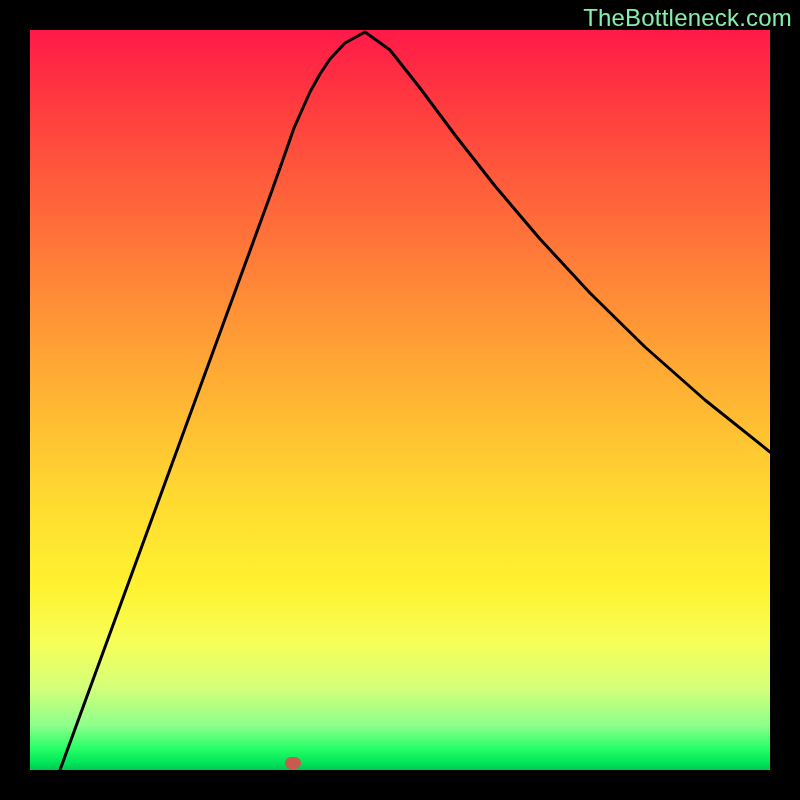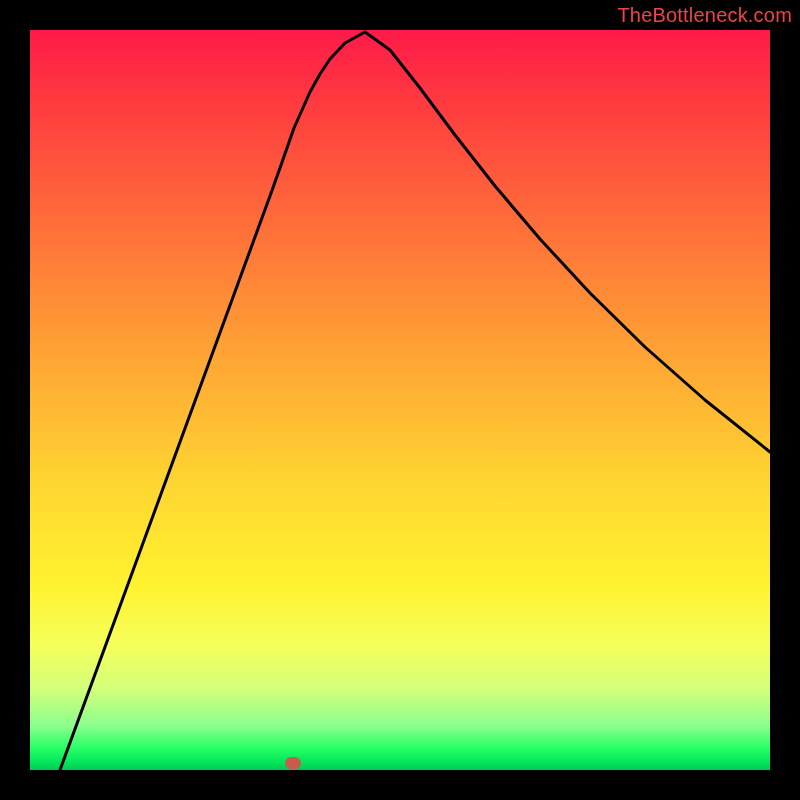--- a/index.html
+++ b/index.html
@@ -55,22 +55,22 @@
     width: 16px;
     height: 12px;
     background: #c65b4e;
     border-radius: 6px;
     transform: translate(-50%, -50%);
   }
   .watermark {
     position: absolute;
     top: 4px;
     right: 8px;
-    color: #ef4444;
-    font-size: 20px;
+    color: #86efac;
+    font-size: 24px;
     font-weight: 500;
     letter-spacing: 0.2px;
     user-select: none;
   }
 </style>
 </head>
 <body>
 
 <div class="frame">
 

